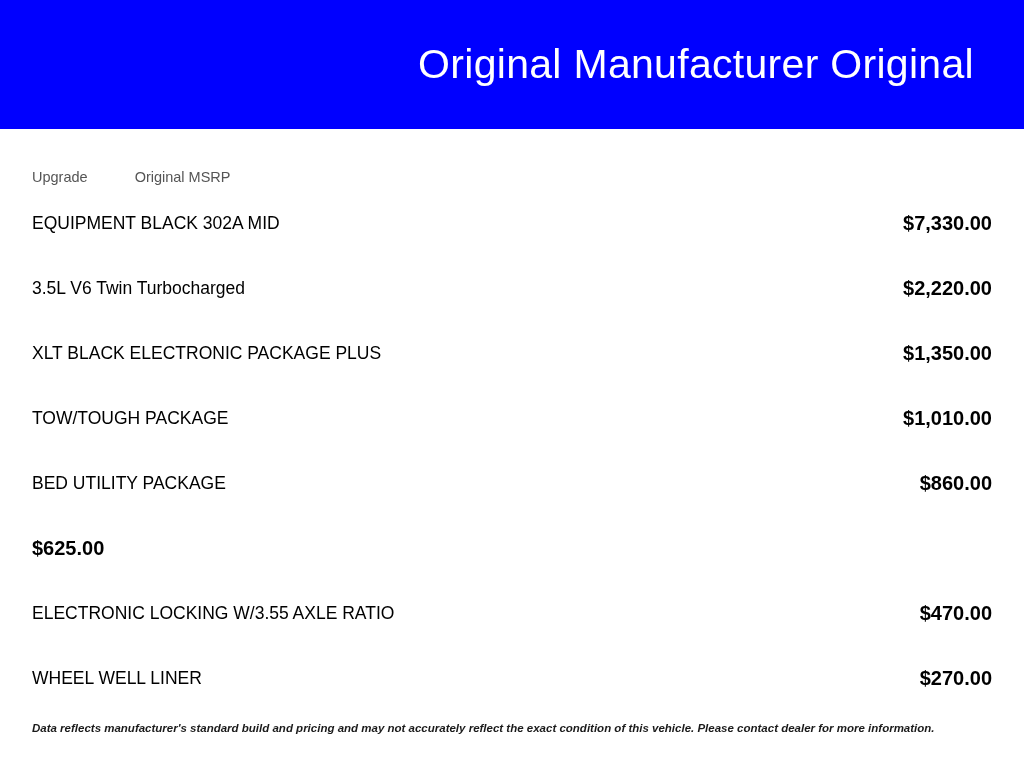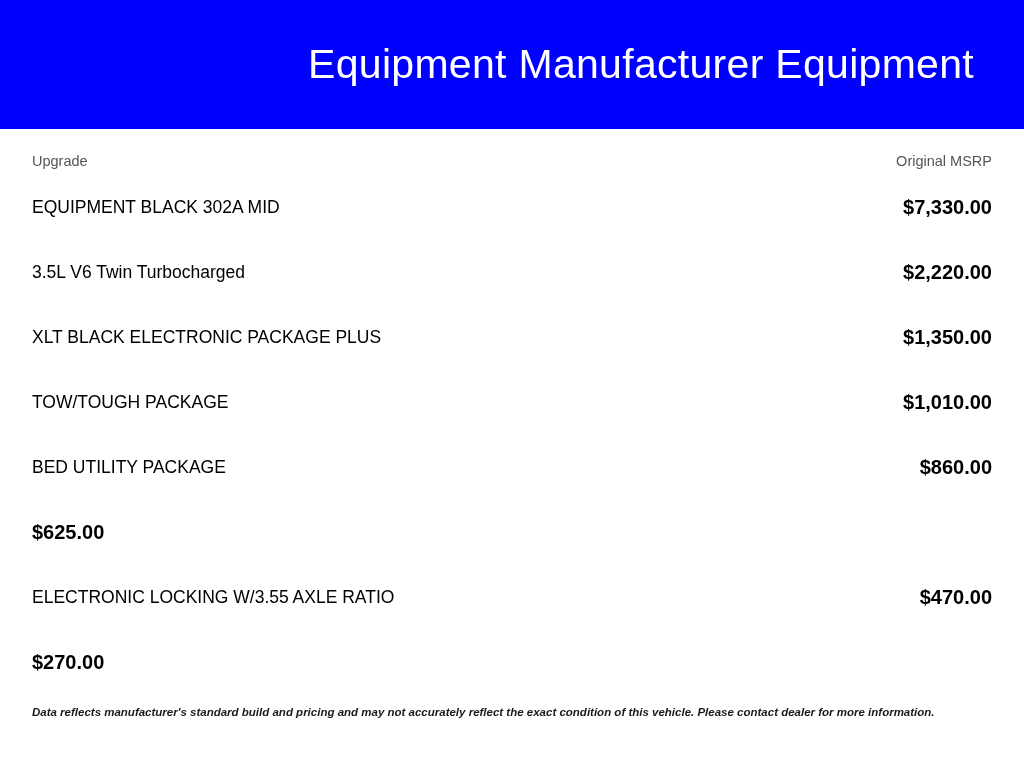--- a/index.html
+++ b/index.html
@@ -44,24 +44,25 @@
   .content {
     position: absolute;
     top: 129px;
     left: 0;
     width: 1024px;
     box-sizing: border-box;
     padding: 0 32px;
   }
   .col-head {
     display: flex;
-    justify-content: space-between;
+    justify-content: flex-start;
     align-items: baseline;
-    padding-top: 24px;
+    padding-top: 40px;
     padding-bottom: 6px;
+    gap: 47px;
   }
   .col-head .lbl {
     font-size: 14.5px;
     color: #555555;
   }
   .equip-list {
     margin: 0;
     padding: 0;
     list-style: none;
   }
@@ -92,21 +93,21 @@
     padding-top: 10px;
     line-height: 1.3;
   }
 </style>
 </head>
 <body>
 
 <div class="page">
 
   <div class="header-banner">
-    <div class="header-title">Equipment Manufacturer Equipment</div>
+    <div class="header-title">Original Manufacturer Original</div>
   </div>
 
   <div class="content">
 
     <div class="col-head">
       <div class="lbl">Upgrade</div>
       <div class="lbl">Original MSRP</div>
     </div>
 
     <ul class="equip-list">
@@ -131,20 +132,21 @@
         <span class="equip-price">$860.00</span>
       </li>
       <li class="equip-row">
         <span class="equip-price">$625.00</span>
       </li>
       <li class="equip-row">
         <span class="equip-name">ELECTRONIC LOCKING W/3.55 AXLE RATIO</span>
         <span class="equip-price">$470.00</span>
       </li>
       <li class="equip-row">
+        <span class="equip-name">WHEEL WELL LINER</span>
         <span class="equip-price">$270.00</span>
       </li>
     </ul>
 
     <div class="disclaimer">Data reflects manufacturer's standard build and pricing and may not accurately reflect the exact condition of this vehicle. Please contact dealer for more information.</div>
 
   </div>
 </div>
 
 </body></html>

